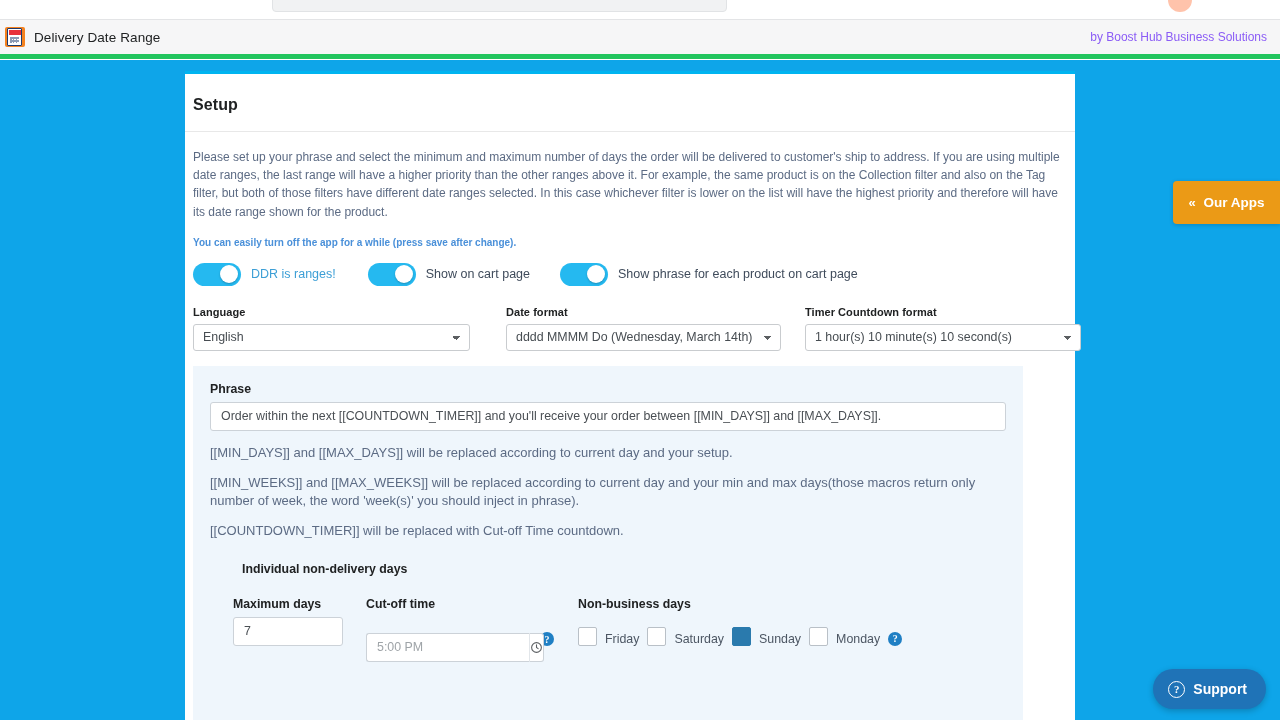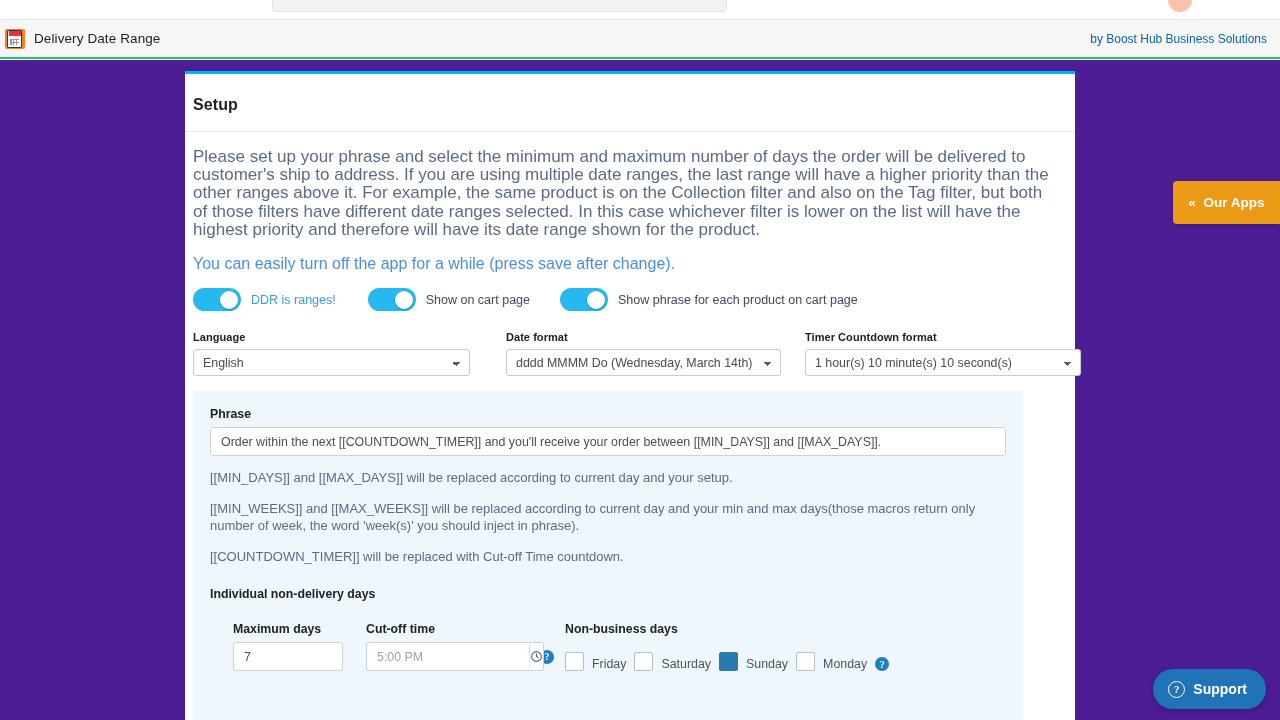--- a/index.html
+++ b/index.html
@@ -24,21 +24,21 @@
   #top-avatar-stub {
     position: absolute; left: 1168px; top: -12px; width: 24px; height: 24px;
     background: #ffc3ab; border-radius: 50%;
   }
 
   
   #app-header {
     position: absolute; top: 19px; left: 0; width: 1280px; height: 40px;
     background: #f6f6f7;
     border-top: 1px solid #e3e4e6;
-    border-bottom: 2px solid #22c55e;
+    border-bottom: 5px solid #22c55e;
     display: flex; align-items: center;
   }
   #app-icon {
     width: 20px; height: 20px; margin-left: 5px; flex: 0 0 auto;
     position: relative; border-radius: 2px; overflow: hidden;
     background: #f5821f;
   }
   #app-icon .cal-body {
     position: absolute; left: 2px; top: 1px; right: 3px; bottom: 1px;
     background: #ffffff; border: 1.5px solid #1f3a6e; border-radius: 1px;
@@ -50,50 +50,50 @@
   #app-icon .cal-grid {
     position: absolute; left: 5px; top: 10px; right: 6px; bottom: 4px;
     background:
       repeating-linear-gradient(to right, #8c9bb5 0 1.5px, transparent 1.5px 3px),
       repeating-linear-gradient(to bottom, #8c9bb5 0 1.5px, transparent 1.5px 3px);
   }
   #app-title {
     margin-left: 9px; font-size: 13.5px; color: #202223; letter-spacing: .1px;
   }
   #app-byline {
-    margin-left: auto; margin-right: 13px; font-size: 12px; color: #0369a1;
+    margin-left: auto; margin-right: 13px; font-size: 12px; color: #8b5cf6;
   }
 
   
   #page {
     position: absolute; top: 60px; left: 0; width: 1280px; height: 660px;
-    background: #4c1d95;
+    background: #0ea5e9;
   }
 
   
   #setup-card {
     position: absolute; left: 185px; top: 11px; width: 890px; min-height: 649px;
     background: #ffffff;
     border-top: 3px solid #00b4f0;
     box-shadow: 0 0 0 0 rgba(0,0,0,0);
   }
   #setup-title {
     font-size: 16px; font-weight: bold; color: #202223;
     padding: 22px 0 0 8px; letter-spacing: .1px;
   }
   #setup-divider {
     margin: 17px 0 0 0; height: 1px; background: #e8e8e8; width: 890px;
   }
   .body-copy {
     margin: 16px 0 16px 8px; width: 868px;
-    font-size: 17px; line-height: 18.2px; color: #5c6b84;
+    font-size: 12px; line-height: 18.2px; color: #5c6b84;
   }
   #toggle-note {
-    margin: 12px 0 0 8px; font-size: 16px; color: #4a90d9;
-    text-decoration: none; cursor: pointer;
+    margin: 12px 0 0 8px; font-size: 10px; color: #4a90d9;
+    text-decoration: none; cursor: pointer; font-weight: bold;
   }
 
   
   #toggles-row {
     margin: 15px 0 0 8px; display: flex; align-items: center;
   }
   .switch {
     width: 48px; height: 23px; border-radius: 12px;
     background: #d8d8d8; position: relative; flex: 0 0 auto; cursor: pointer;
   }
@@ -148,26 +148,26 @@
     width: 100%; height: 29px;
     border: 1px solid #ccd2d8; border-radius: 3px; background: #ffffff;
     font-size: 12.4px; color: #4a4f54; padding: 0 10px;
     font-family: "Liberation Sans", sans-serif; outline: none;
   }
   .text-input::placeholder { color: #9fa4a8; }
   .hint {
     font-size: 13px; color: #5c6b84; line-height: 17.5px; margin-top: 13px;
   }
 
-  #nondelivery-wrap { margin-top: 22px; }
+  #nondelivery-wrap { margin-top: 22px; margin-left: 32px; }
 
   
   #days-row { margin-top: 21px; display: flex; align-items: flex-start; }
   #min-days-input, #max-days-input { width: 110px; }
-  #cutoff-group { position: relative; width: 163px; display: flex; }
+  #cutoff-group { position: relative; width: 163px; display: flex; margin-top: 16px; }
   #cutoff-input {
     width: 163px; border-right: none; border-radius: 3px 0 0 3px;
   }
   #cutoff-clock-btn {
     width: 28px; height: 29px; border: 1px solid #ccd2d8; border-left: 1px solid #e2e6ea;
     border-radius: 0 3px 3px 0; background: #ffffff;
     display: flex; align-items: center; justify-content: center; cursor: pointer;
   }
   .help-dot {
     width: 14px; height: 14px; border-radius: 50%; background: #1f7fc4;
@@ -307,21 +307,21 @@
                 <svg width="13" height="13" viewBox="0 0 24 24" fill="none" stroke="#5c5f62" stroke-width="2">
                   <circle cx="12" cy="12" r="9"></circle>
                   <path d="M12 7v5l3 2" stroke-linecap="round"></path>
                 </svg>
               </div>
             </div>
             <span class="help-dot" style="margin-left:11px">?</span>
           </div>
         </div>
 
-        <div class="field-block" style="margin-left:11px">
+        <div class="field-block" style="margin-left:24px">
           <span class="panel-label">Non-business days</span>
           <div style="display:flex;align-items:flex-end;height:29px">
             <span class="nbd-box"></span>
             <span class="nbd-label">Friday</span>
             <span class="nbd-box"></span>
             <span class="nbd-label">Saturday</span>
             <span class="nbd-box checked"></span>
             <span class="nbd-label">Sunday</span>
             <span class="nbd-box"></span>
             <span class="nbd-label">Monday</span>

